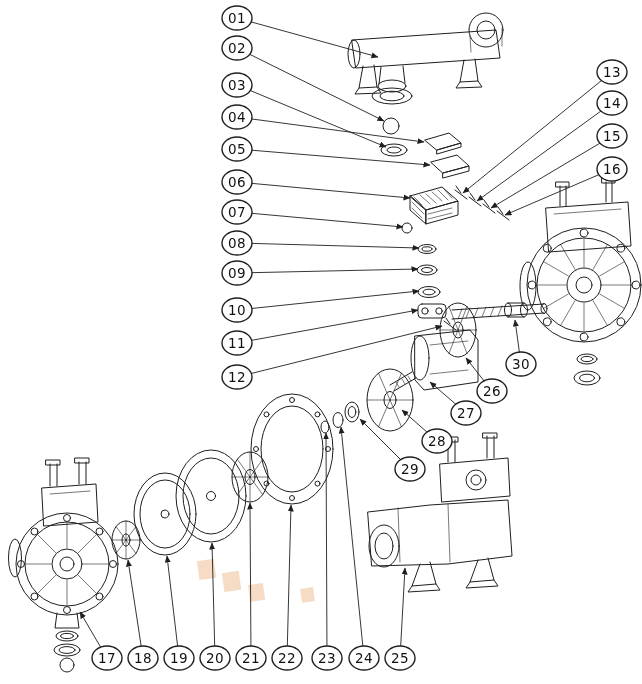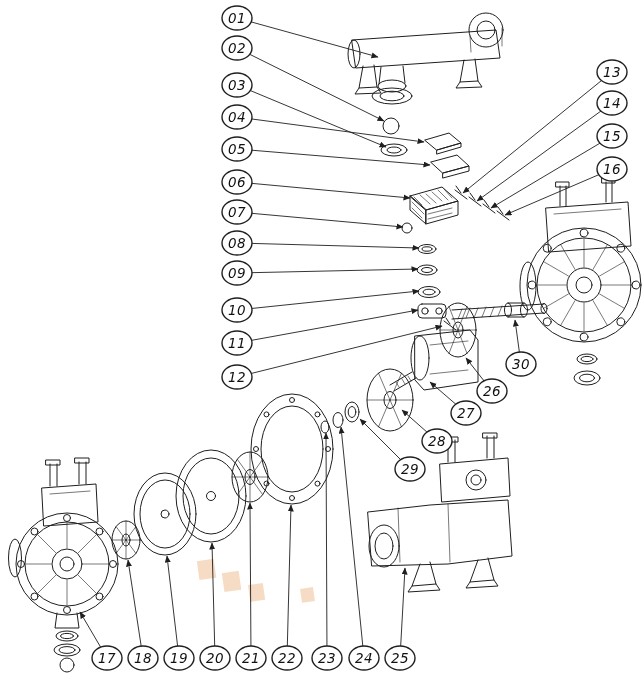--- a/index.html
+++ b/index.html
@@ -8,21 +8,20 @@
     --balloon_fill:#ffffff;
     --watermark:#e08a3c;
   }
   html,body{margin:0;padding:0;background:var(--background);}
   .canvas{
     position:relative;
     width:642px;height:684px;
     background:var(--background);
     overflow:hidden;
     font-family:"DejaVu Sans", sans-serif;
-    font-style:italic;
   }
   svg{display:block;}
   .art path, .art circle, .art ellipse, .art rect, .art line{
     fill:none;
     stroke:var(--line);
     stroke-width:1;
     stroke-linecap:round;
     stroke-linejoin:round;
   }
   .art .thin{stroke-width:0.6;}

